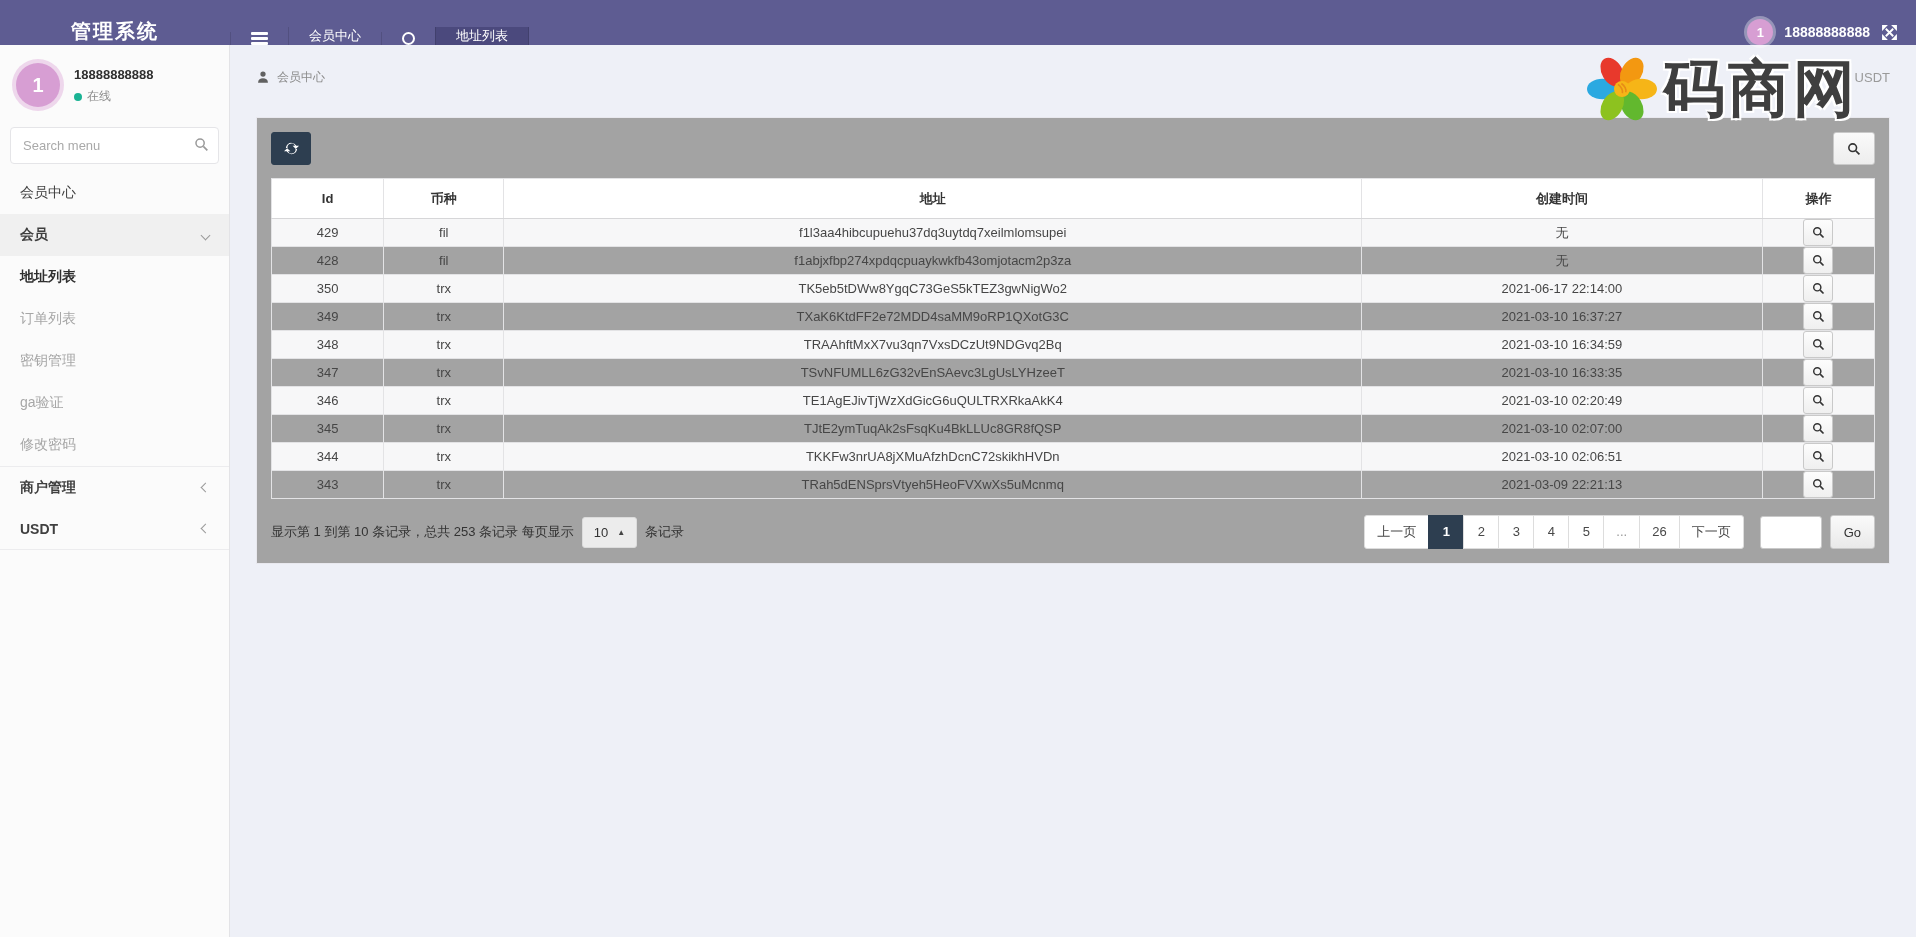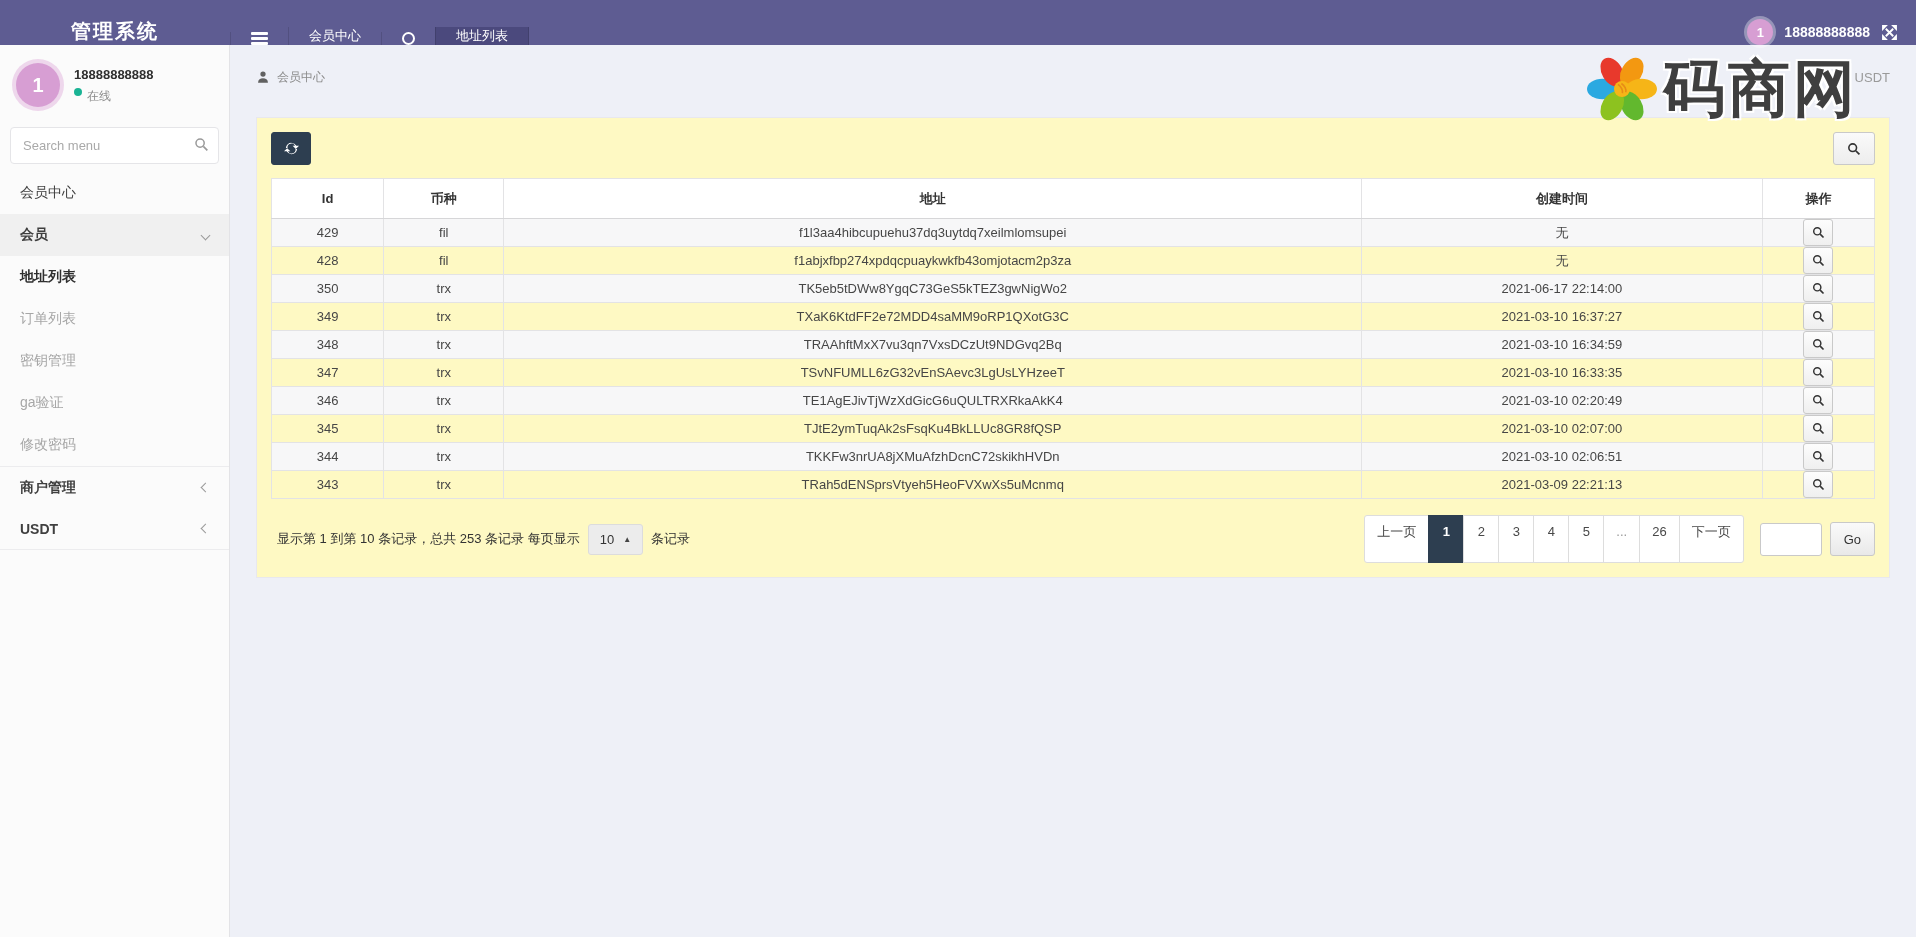--- a/index.html
+++ b/index.html
@@ -22,21 +22,21 @@
     align-items:center; justify-content:center; font-weight:bold; }
   .avatar.sm { width:26px; height:26px; font-size:13px; box-shadow:0 0 0 3px rgba(255,255,255,0.35); }
   .nav-phone { font-size:14px; font-weight:bold; }
 
   
   .sidebar { position:absolute; top:45px; left:0; bottom:0; width:230px; background:#fbfbfb;
     border-right:1px solid #e3e3e6; }
   .profile { display:flex; gap:14px; padding:18px 16px 8px; }
   .avatar.lg { width:44px; height:44px; font-size:20px; box-shadow:0 0 0 4px #eed7ec; }
   .p-name { font-size:13px; font-weight:bold; color:#2f2f2f; margin-top:4px; }
-  .p-status { display:flex; gap:5px; margin-top:6px; font-size:12px; color:#8a8a8a; }
+  .p-status { display:flex; align-items:center; gap:5px; margin-top:6px; font-size:12px; color:#8a8a8a; }
   .dot { width:8px; height:8px; border-radius:50%; background:#1ab394; }
   .side-search { position:relative; margin:12px 10px 0; }
   .side-search input { width:100%; height:37px; border:1px solid #e5e5e8; border-radius:4px;
     background:#fff; padding:0 32px 0 12px; font-size:13px; color:#333; outline:none;
     font-family:inherit; }
   .side-search input::placeholder { color:#a9a9a9; }
   .side-search .mag { position:absolute; right:10px; top:10px; }
   .menu { padding-top:8px; }
   .menu-item { height:42px; display:flex; align-items:center; padding:0 20px;
     font-size:14px; color:#3f3f3f; cursor:pointer; }
@@ -54,44 +54,44 @@
   
   .main { position:absolute; top:45px; left:230px; right:0; bottom:0; background:#eef0f7; }
   .page-head { height:56px; padding:8px 26px 0; display:flex; align-items:center; gap:7px;
     font-size:12px; color:#8b8b8b; }
   .corner-label { margin-left:auto; font-size:13px; color:#9a9a9a; }
   .logo-mark { position:absolute; top:2px; right:58px; display:flex; align-items:center;
     gap:4px; z-index:6; pointer-events:none; }
   .logo-text { font-size:62px; font-weight:900; color:#3f3f3f; letter-spacing:3px;
     text-shadow:-2px -2px 0 #fff, 2px -2px 0 #fff, -2px 2px 0 #fff, 2px 2px 0 #fff; }
 
-  .card { margin:16px 26px 0; background:#fef9c3; border:1px solid #e8e8ee; padding:14px; position:relative; z-index:2; }
+  .card { margin:16px 26px 0; background:#a3a3a3; border:1px solid #e8e8ee; padding:14px; position:relative; z-index:2; }
   .toolbar { display:flex; justify-content:space-between; align-items:center; }
   .btn-refresh { width:40px; height:33px; background:#2d3e50; border:1px solid #2d3e50;
     border-radius:3px; display:flex; align-items:center; justify-content:center; cursor:pointer; }
   .btn-search-toggle { width:42px; height:33px; background:linear-gradient(#fafafa,#ededed);
     border:1px solid #c9c9c9; border-radius:3px; display:flex; align-items:center;
     justify-content:center; cursor:pointer; }
 
   table { width:100%; border-collapse:collapse; margin-top:13px; font-size:13px; color:#464646; }
   th, td { border:1px solid #e3e3e5; text-align:center; padding:0 8px; }
   thead th { height:40px; font-weight:bold; color:#333; border-bottom-color:#d6d6d8; background:#fff; }
   tbody td { height:22px; }
   tbody tr:nth-child(odd) { background:#f7f7f8; }
   .act-btn { width:30px; height:27px; border:1px solid #c9c9c9; border-radius:3px;
     background:linear-gradient(#fdfdfd,#efefef); display:inline-flex; align-items:center;
     justify-content:center; cursor:pointer; vertical-align:middle; }
 
   .pager-row { display:flex; align-items:center; margin-top:16px; font-size:13px; color:#333; }
-  .summary { display:flex; align-items:center; gap:8px;margin-left:6px; }
+  .summary { display:flex; align-items:center; gap:8px; }
   .size-select { display:inline-flex; align-items:center; gap:9px; background:#ececec;
     border:1px solid #dcdcdc; border-radius:3px; height:31px; padding:0 11px; cursor:pointer; }
   .caret-up { font-size:8px; color:#444; }
   .pages { margin-left:auto; display:flex; }
-  .page-btn { min-width:36px; height:48px; line-height:32px; padding:0 12px; text-align:center;
+  .page-btn { min-width:36px; height:34px; line-height:32px; padding:0 12px; text-align:center;
     border:1px solid #ddd; background:#fff; color:#484848; margin-left:-1px; cursor:pointer; }
   .page-btn:first-child { border-radius:3px 0 0 3px; margin-left:0; }
   .page-btn:last-child { border-radius:0 3px 3px 0; }
   .page-btn.active { background:#2d3e50; border-color:#2d3e50; color:#fff; font-weight:bold; }
   .page-btn.ellipsis { color:#999; cursor:default; }
   .goto-input { width:62px; height:33px; border:1px solid #c9c9c9; border-radius:3px;
     margin-left:16px; outline:none; padding:0 8px; font-size:13px; font-family:inherit; }
   .go-btn { height:34px; padding:0 13px; margin-left:8px; border:1px solid #c9c9c9;
     border-radius:3px; background:linear-gradient(#fafafa,#e9e9e9); font-size:13px;
     color:#333; cursor:pointer; font-family:inherit; }

